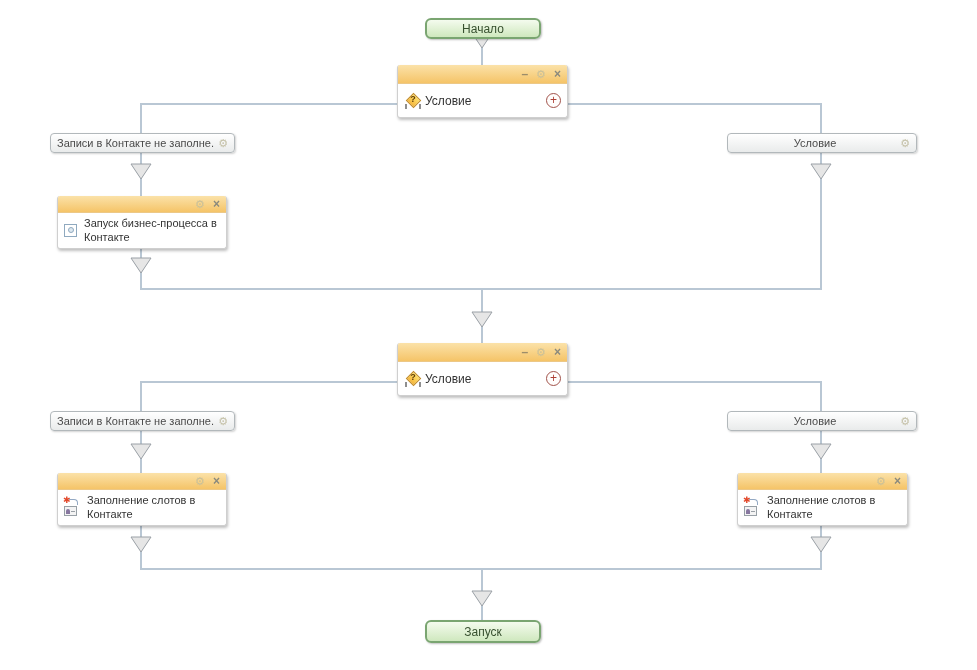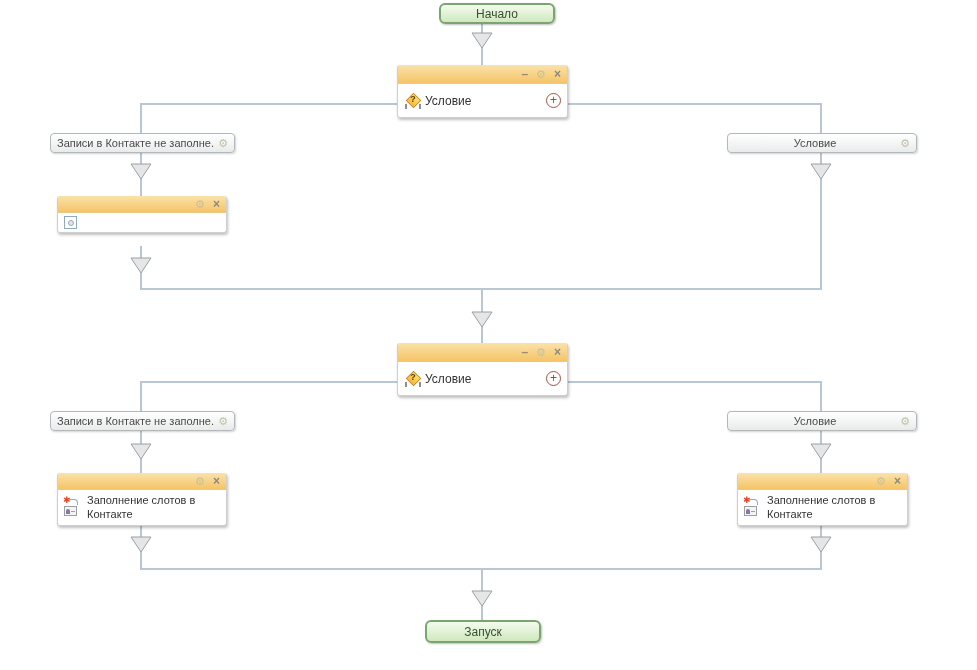--- a/index.html
+++ b/index.html
@@ -156,21 +156,21 @@
   <span class="arrow" style="left:130px;top:536px;"><svg width="22" height="17">
         <polygon points="1,1 21,1 11,16" fill="#e6e6e6" stroke="#9aa0a6" stroke-width="1"></polygon>
       </svg></span>
   <span class="arrow" style="left:810px;top:536px;"><svg width="22" height="17">
         <polygon points="1,1 21,1 11,16" fill="#e6e6e6" stroke="#9aa0a6" stroke-width="1"></polygon>
       </svg></span>
   <span class="arrow" style="left:471px;top:590px;"><svg width="22" height="17">
         <polygon points="1,1 21,1 11,16" fill="#e6e6e6" stroke="#9aa0a6" stroke-width="1"></polygon>
       </svg></span>
 
-  <div class="term" style="left:425px;top:3px;width:116px;height:21px;margin-left:14px;">
+  <div class="term" style="left:425px;top:18px;width:116px;height:21px;">
     <span>Начало</span>
   </div>
 
   <div class="block" style="left:397px;top:65px;width:171px;">
     <div class="bhead tall">
       <span class="wicon i-min">–</span>
       <span class="wicon i-gear">⚙</span>
       <span class="wicon i-close">×</span>
     </div>
     <div class="bbody cond-body">
@@ -196,20 +196,21 @@
 
   <div class="block" style="left:57px;top:196px;width:170px;">
     <div class="bhead short">
       <span class="wicon i-gear">⚙</span>
       <span class="wicon i-close">×</span>
     </div>
     <div class="bbody act-body">
       <span class="bp-icon">
           <span class="bp-dot"></span>
         </span>
+      <span class="act-label">Запуск бизнес-процесса в Контакте</span>
     </div>
   </div>
 
   <div class="block" style="left:397px;top:343px;width:171px;">
     <div class="bhead tall">
       <span class="wicon i-min">–</span>
       <span class="wicon i-gear">⚙</span>
       <span class="wicon i-close">×</span>
     </div>
     <div class="bbody cond-body">

